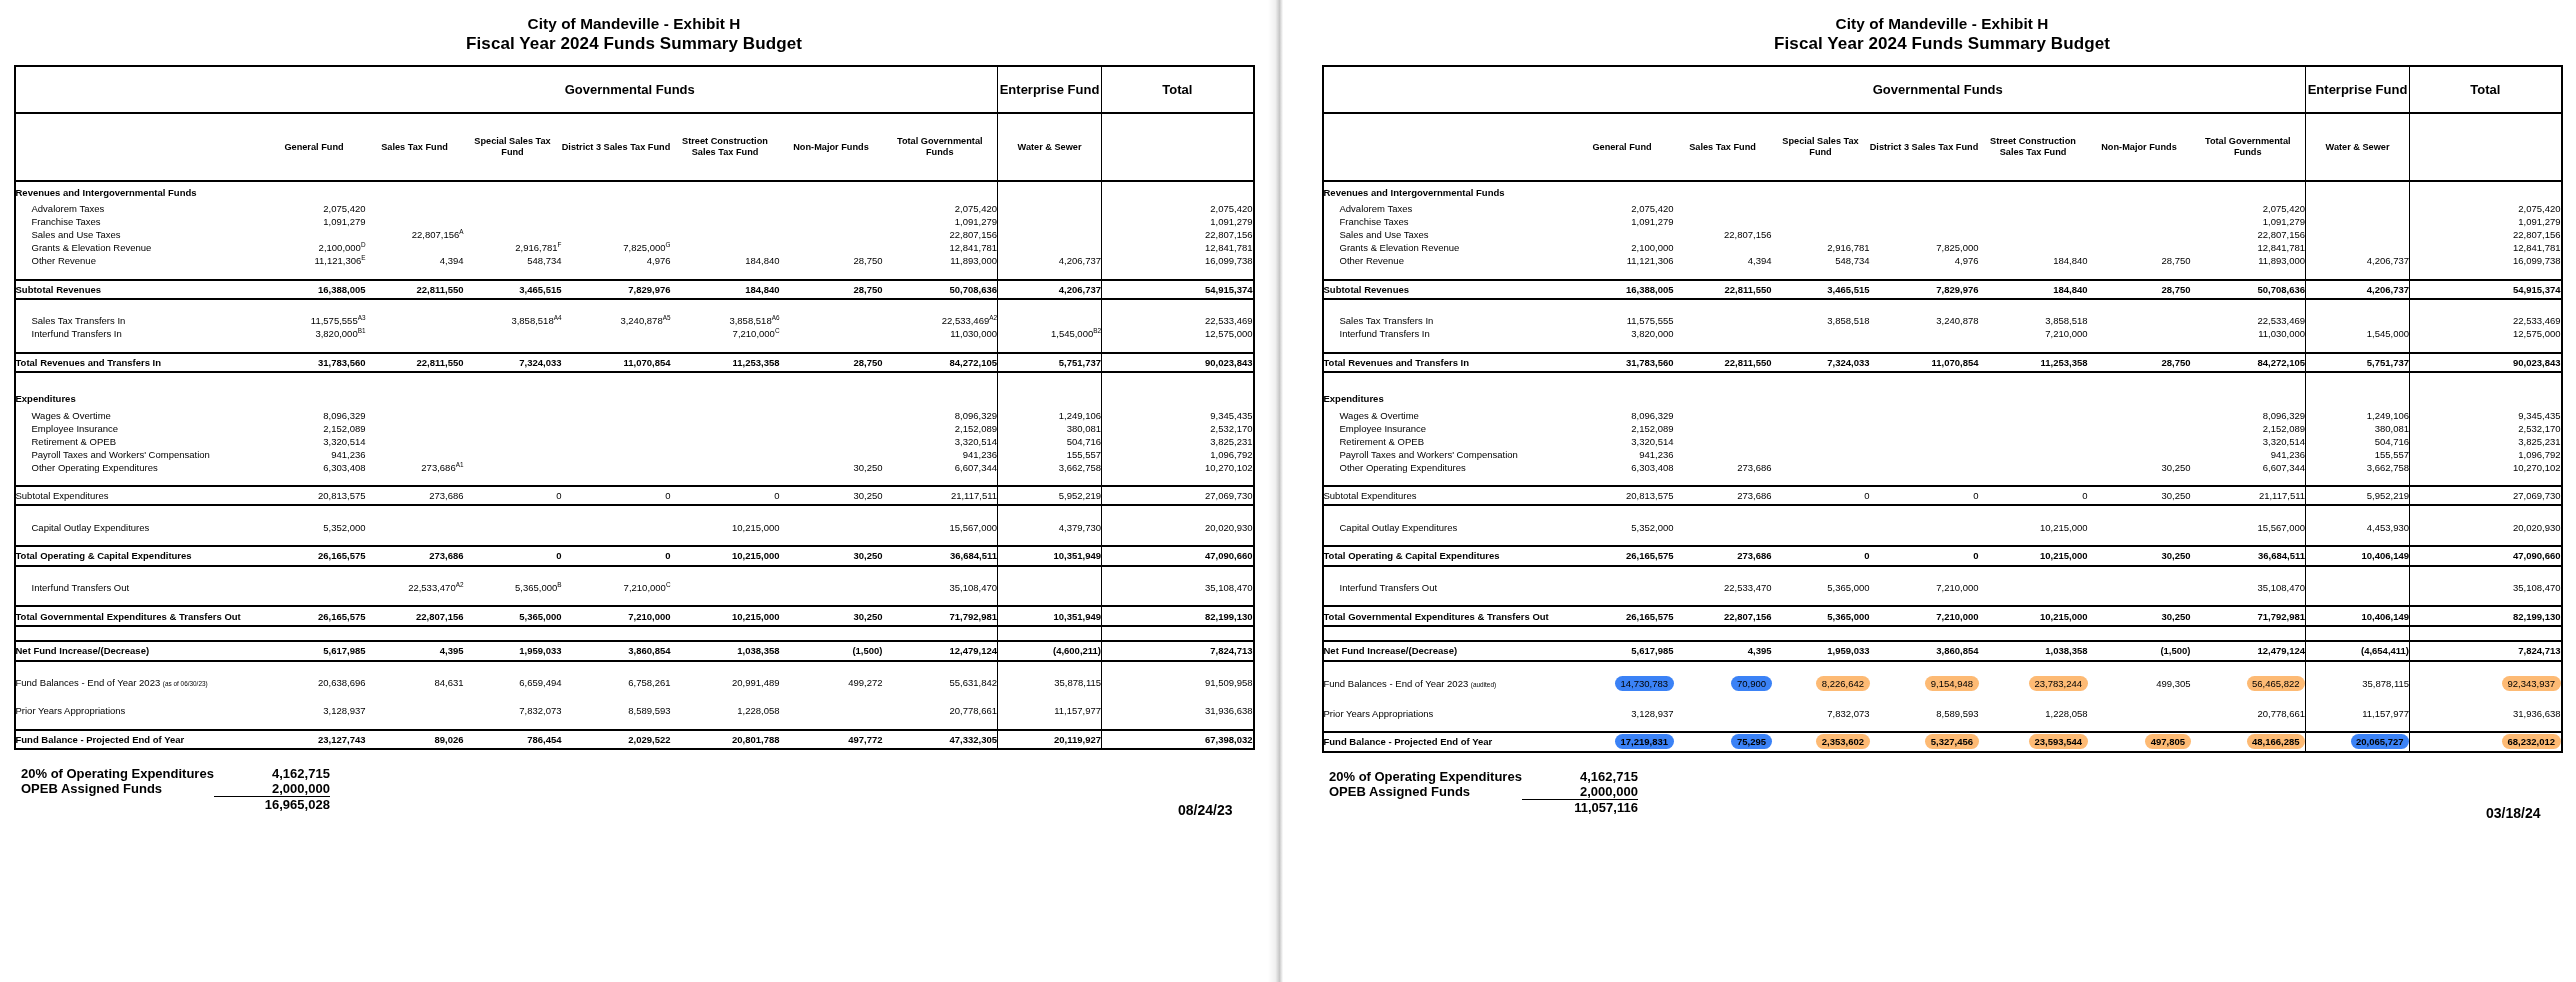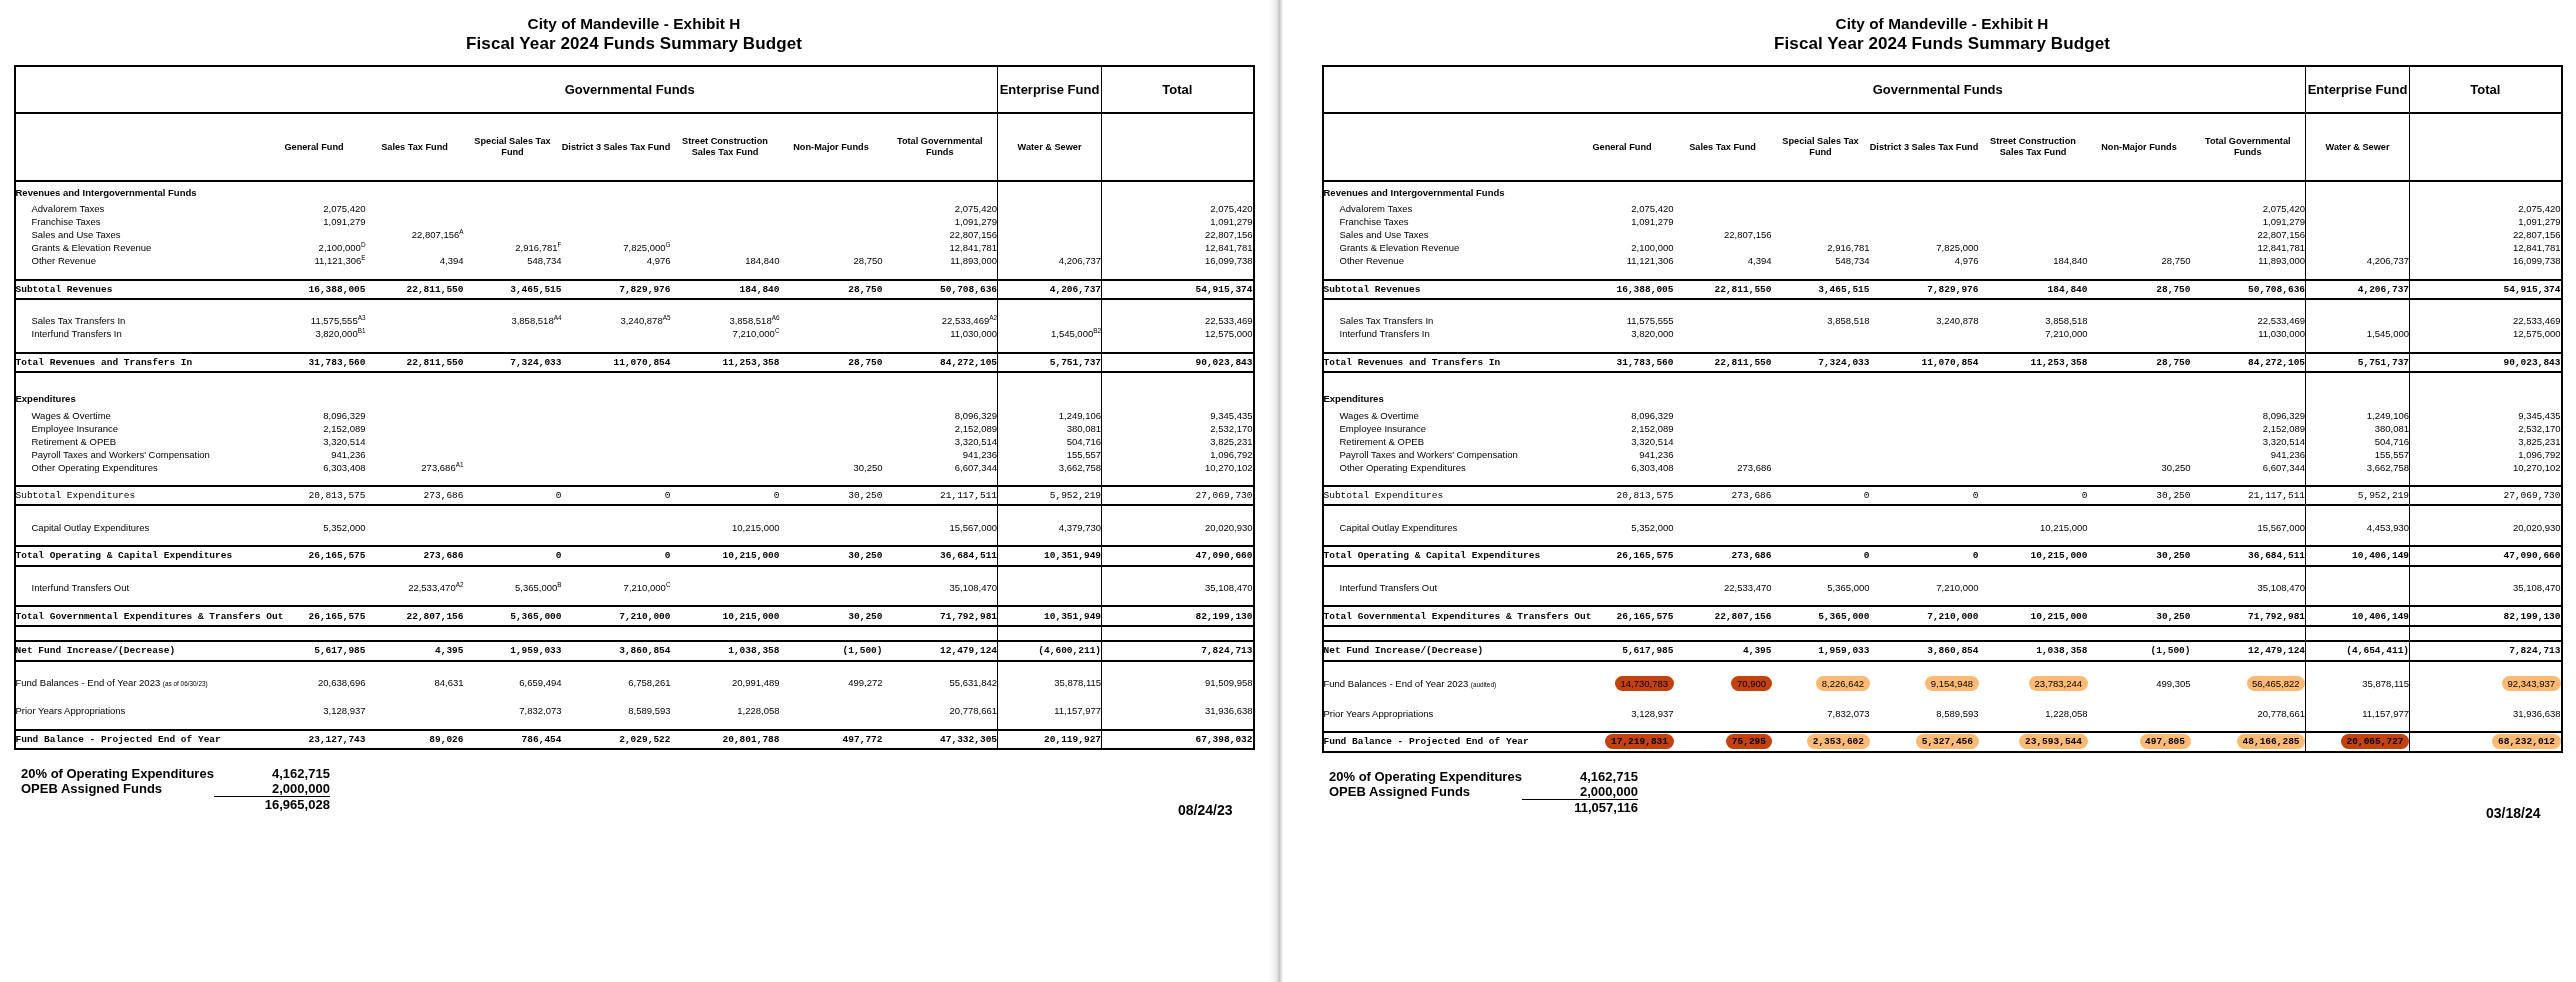--- a/index.html
+++ b/index.html
@@ -24,26 +24,26 @@
   .num{text-align:right;padding-right:8px;font-size:9.5px;white-space:nowrap;}
   .lbl{text-align:left;padding-left:7.4px;white-space:nowrap;}
   .lbl.ind{padding-left:16px;}
   .bold{font-weight:bold;}
   .hdr-group{text-align:center;font-weight:bold;font-size:13px;height:45px;}
   .hdr-col{text-align:center;font-weight:bold;font-size:9.2px;line-height:1.22;height:66px;vertical-align:middle;}
   sup{font-size:6.4px;vertical-align:super;line-height:0;}
   .smallnote{font-size:6.4px;font-weight:normal;}
   .rowh-sec{height:21px;}
   .rowh-item{height:13px;}
-  .rowh-tot{height:19.6px;font-family:Liberation Mono, monospace;}
+  .rowh-tot{height:19.6px;}
   .rowh-gap{height:12.3px;}
   .rowh-blank{height:15.3px;}
   .hl{border-radius:9.8px;padding:1.8px 5.5px 2.5px 5.5px;display:inline-block;}
   .hl-green{background:#fdba74;}
-  .hl-pink{background:#c2410c;}
+  .hl-pink{background:#3b82f6;}
   .footer{margin:16px 13.5px 0 21px;position:relative;}
   .footer table{border-collapse:collapse;font-size:13px;}
   .footer td{padding:0;height:14px;}
   .f-lbl{text-align:left;font-weight:bold;white-space:nowrap;padding-right:24.5px;}
   .f-num{text-align:right;width:116px;padding-right:8px;font-weight:bold;}
   .f-sum{border-top:1.5px solid #000;}
   .datestamp{position:absolute;right:22px;top:36px;font-size:14px;font-weight:bold;}
 </style>
 </head>
 <body>

